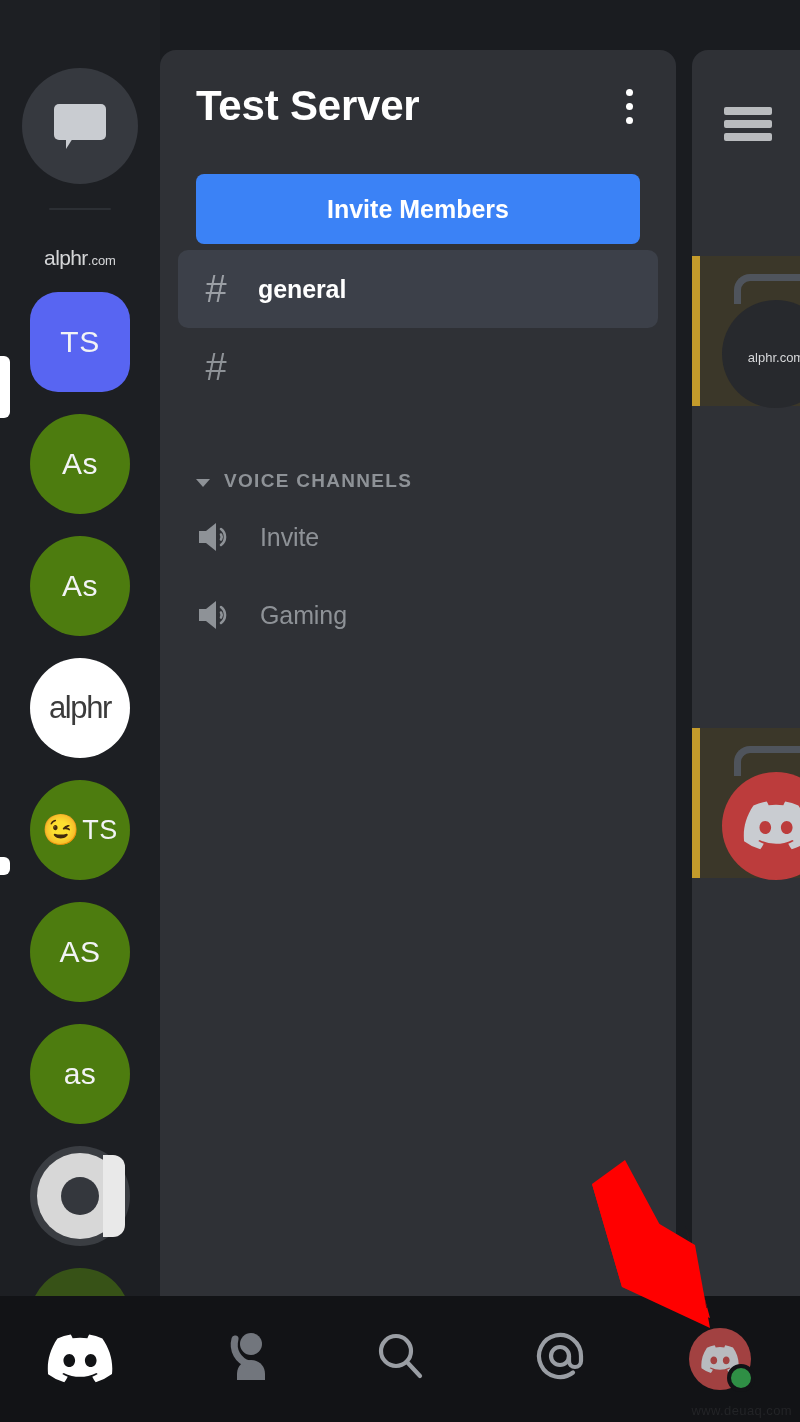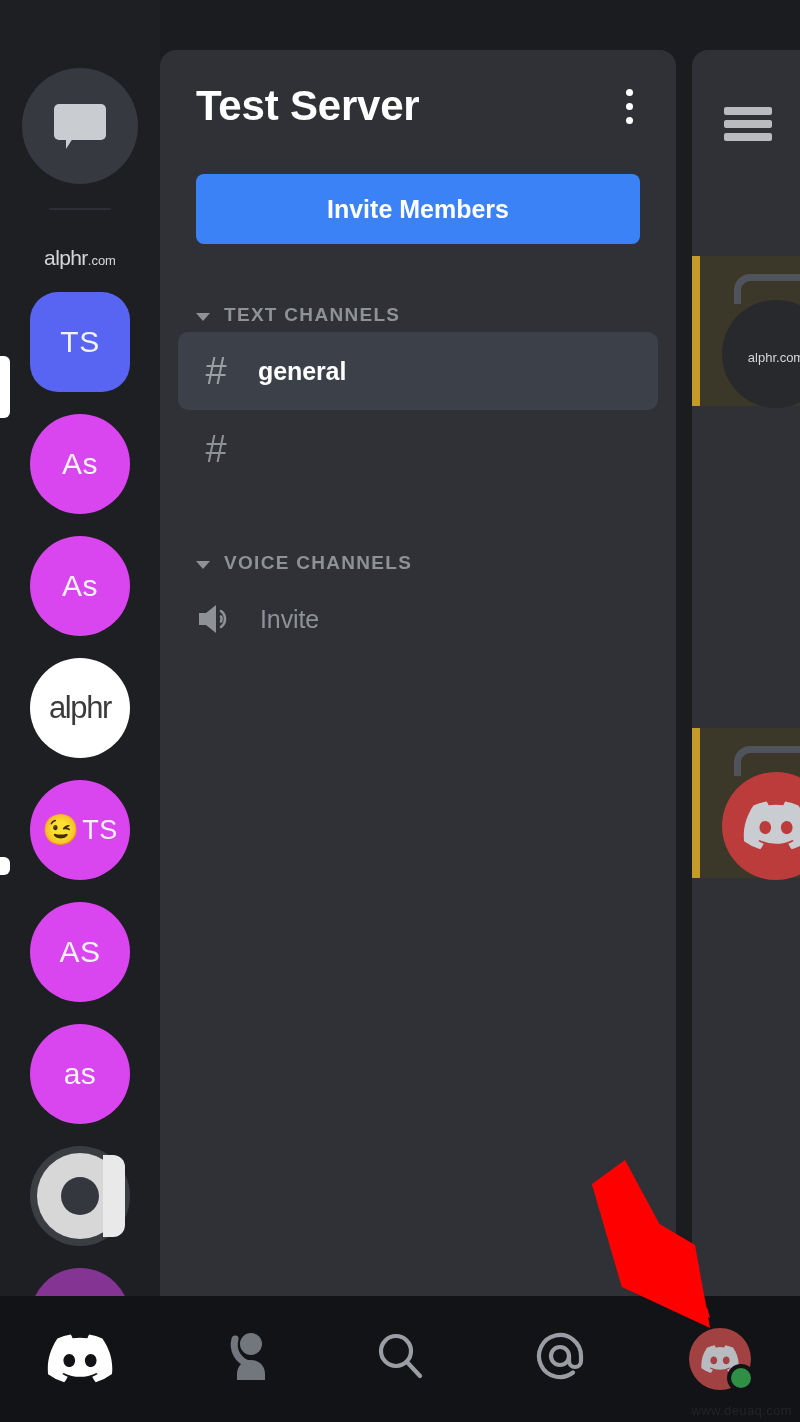--- a/index.html
+++ b/index.html
@@ -41,21 +41,21 @@
   .rail-label{
     margin-top:36px; flex:none; font-size:21px; letter-spacing:-0.6px;
     color:#e4e5e7; font-weight:400; opacity:.92;
   }
   .rail-label b{ font-weight:400; }
   .rail-label span{ font-size:13px; letter-spacing:0px; }
 
   .srv{
     position:relative; flex:none; width:100px; height:100px;
     margin-top:22px; border-radius:50%;
-    background:#d946ef; color:#f2f3f5;
+    background:#4d7c0f; color:#f2f3f5;
     display:flex; align-items:center; justify-content:center;
     font-size:30px; font-weight:400; letter-spacing:.5px;
   }
   .srv.sel{ border-radius:28px; background:#5865f2; font-weight:500; }
   .srv.white{ background:#ffffff; color:#3b3b3b; font-weight:500;
               font-size:31px; letter-spacing:-1.4px; }
   .srv.emoji{ font-size:27px; gap:2px; }
   .srv.emoji .em{ font-size:30px; line-height:1; }
   .srv.eye{ background:#3a3d42; }
   .eyeglyph{ position:relative; width:86px; height:86px; }
@@ -254,24 +254,20 @@
           <i></i>
           <i></i>
           <i></i>
         </div>
     </div>
 
     <div class="invite">
       <span>Invite Members</span>
     </div>
 
-    <div class="cat">
-      <span class="chev"></span>
-      <span>TEXT CHANNELS</span>
-    </div>
     <div class="chanlist">
       <div class="chan active">
         <span class="hash">#</span>
         <span class="name">general</span>
       </div>
       <div class="chan">
         <span class="hash">#</span>
       </div>
     </div>
 
@@ -283,20 +279,30 @@
       <div class="chan">
         <span class="spk">
           <svg width="42" height="34" viewBox="0 0 42 34">
               <path d="M3 11h7L20 3v28l-10-8H3z" fill="#8e9297"></path>
               <path d="M25 9a10 10 0 010 16" stroke="#8e9297" stroke-width="2.6" fill="none" stroke-linecap="round"></path>
               <path d="M25 14.5a5 5 0 010 5" stroke="#8e9297" stroke-width="2.6" fill="none" stroke-linecap="round"></path>
             </svg>
         </span>
         <span class="name">Invite</span>
       </div>
+      <div class="chan">
+        <span class="spk">
+          <svg width="42" height="34" viewBox="0 0 42 34">
+              <path d="M3 11h7L20 3v28l-10-8H3z" fill="#8e9297"></path>
+              <path d="M25 9a10 10 0 010 16" stroke="#8e9297" stroke-width="2.6" fill="none" stroke-linecap="round"></path>
+              <path d="M25 14.5a5 5 0 010 5" stroke="#8e9297" stroke-width="2.6" fill="none" stroke-linecap="round"></path>
+            </svg>
+        </span>
+        <span class="name">Gaming</span>
+      </div>
     </div>
   </div>
 
   <div class="right">
     <div class="right-head">
       <div class="burger">
           <i></i>
           <i></i>
           <i></i>
         </div>

